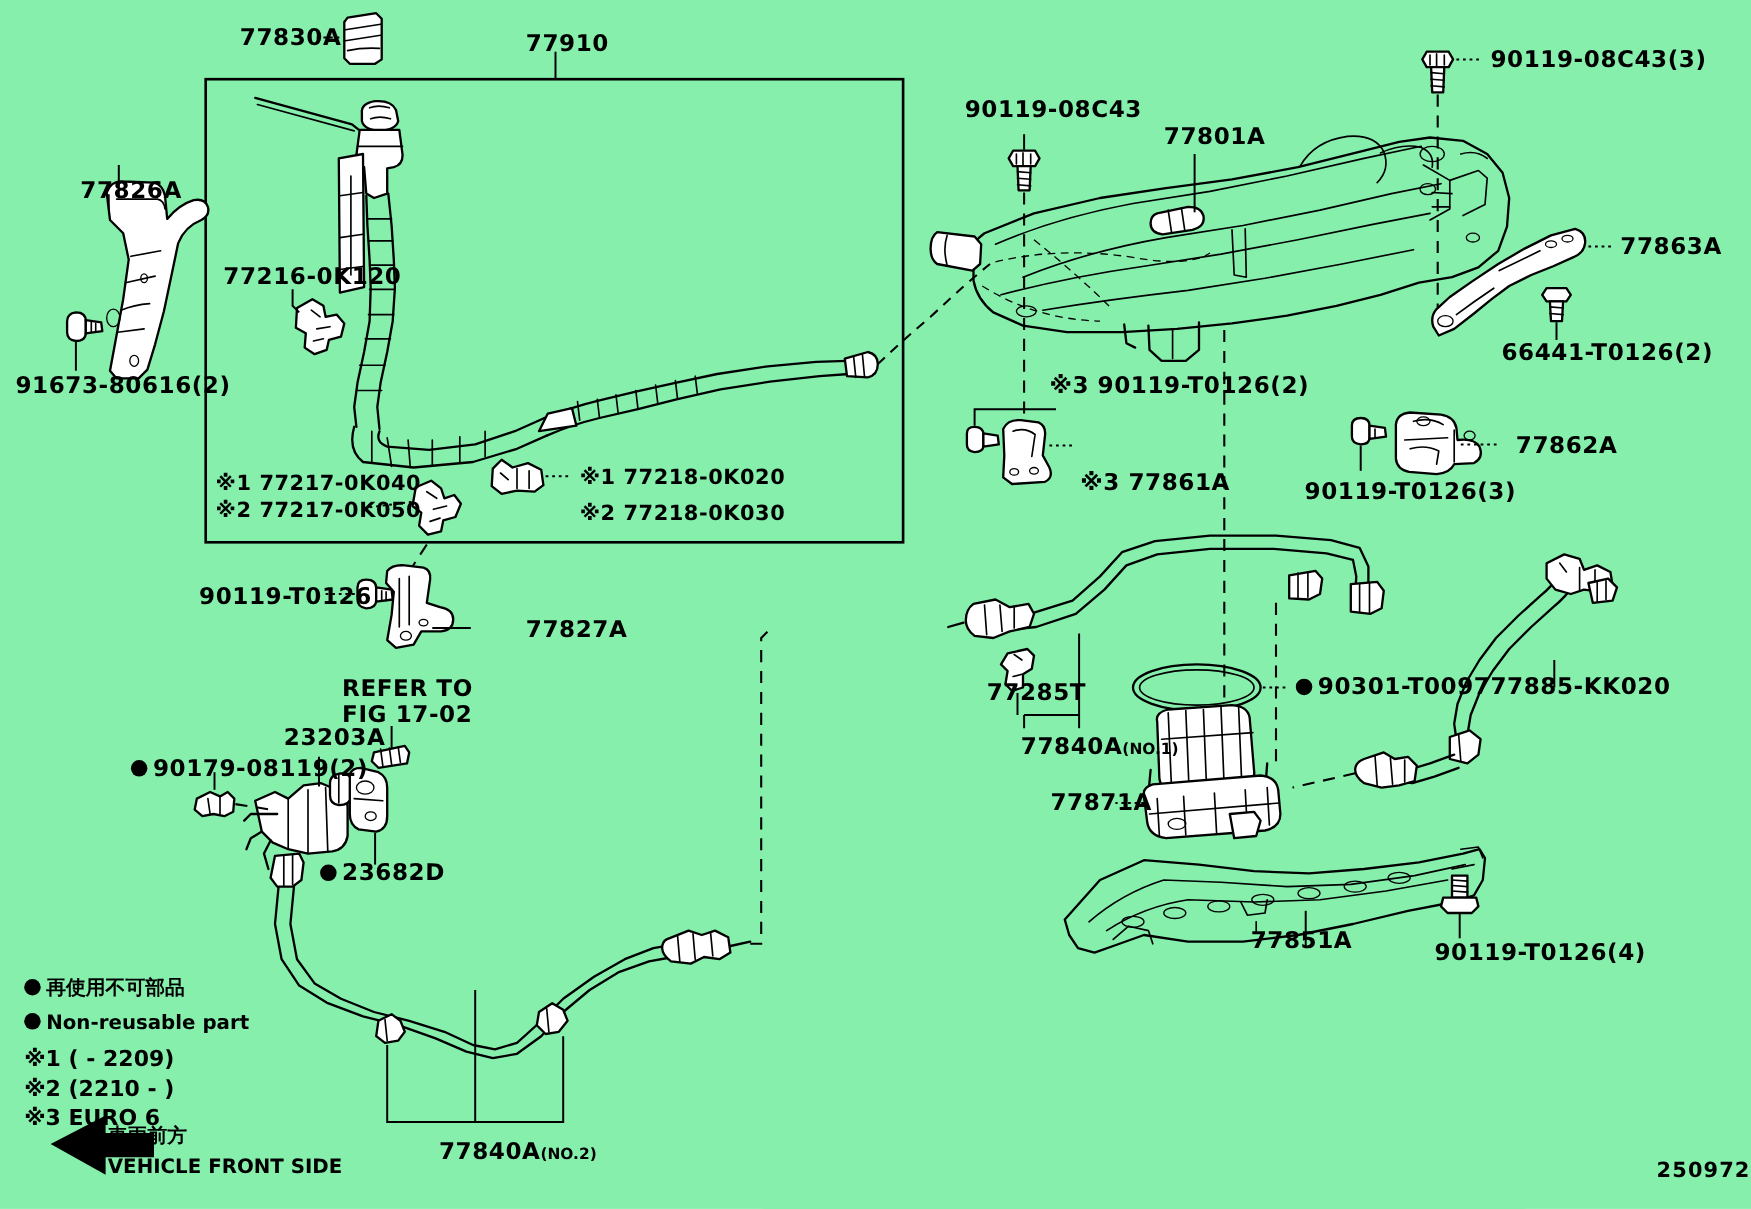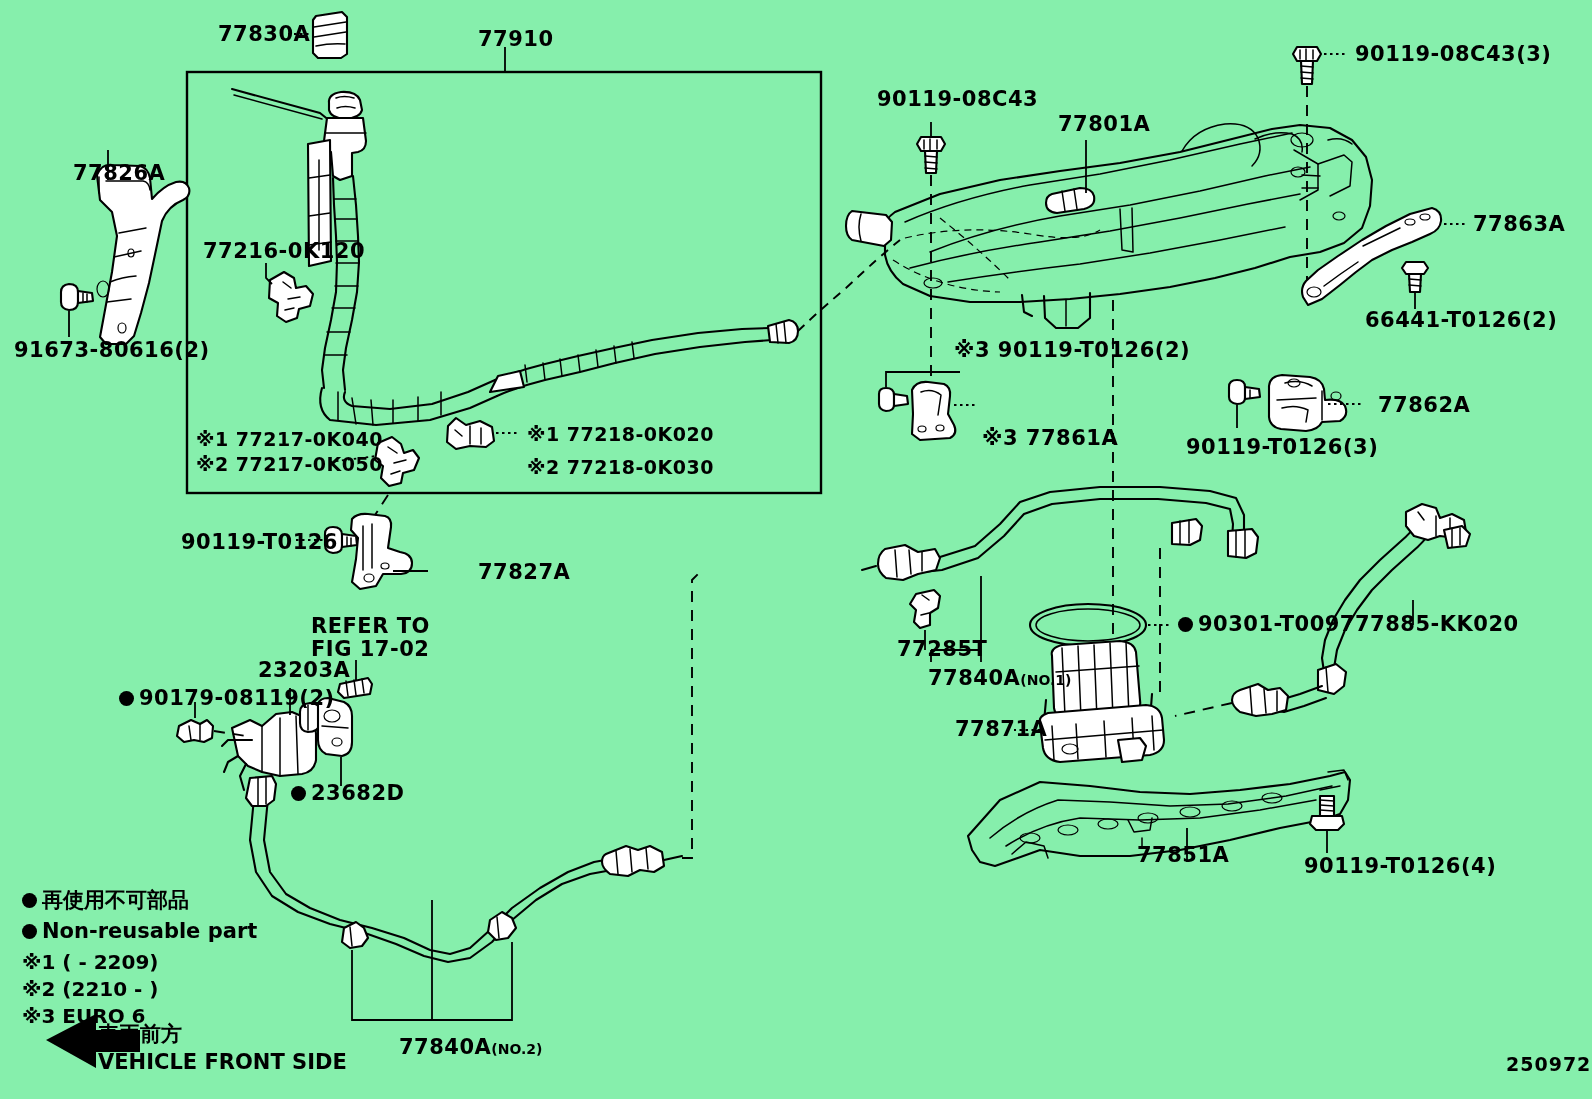--- a/index.html
+++ b/index.html
@@ -45,21 +45,21 @@
     height: 15px;
     border-radius: 50%;
     background: #000000;
     vertical-align: -1px;
     margin-right: 5px;
   }
   .legendrow {
     position: absolute;
     font-family: "DejaVu Sans", sans-serif;
     font-weight: 700;
-    font-size: 21px;
+    font-size: 18px;
     color: #000;
     white-space: nowrap;
     line-height: 1;
   }
   .suffix {
     font-size: 14px;
     letter-spacing: 0;
   }
 </style>
 </head>
@@ -513,21 +513,21 @@
   <div class="lbl" style="left:1355px; top:44px;">90119-08C43(3)</div>
   <div class="lbl" style="left:1473px; top:214px;">77863A</div>
   <div class="lbl" style="left:1365px; top:310px;">66441-T0126(2)</div>
 
   <div class="lbl" style="left:954px; top:340px;">※3 90119-T0126(2)</div>
   <div class="lbl" style="left:982px; top:394px;margin-top:34px;">※3 77861A</div>
 
   <div class="lbl" style="left:1378px; top:395px;">77862A</div>
   <div class="lbl" style="left:1186px; top:437px;">90119-T0126(3)</div>
 
-  <div class="lbl" style="left:897px; top:619px;margin-top:20px;">77285T</div>
+  <div class="lbl" style="left:897px; top:619px;">77285T</div>
   <div class="lbl" style="left:928px; top:668px;">
     <span>77840A</span><span class="suffix">(NO.1)</span>
   </div>
   <div class="lbl" style="left:1178px; top:614px;">
     <span class="dot"></span><span>90301-T0097</span>
   </div>
   <div class="lbl" style="left:1355px; top:614px;">77885-KK020</div>
   <div class="lbl" style="left:955px; top:719px;">77871A</div>
   <div class="lbl" style="left:1137px; top:845px;">77851A</div>
   <div class="lbl" style="left:1268px; top:856px;margin-left:36px;">90119-T0126(4)</div>

